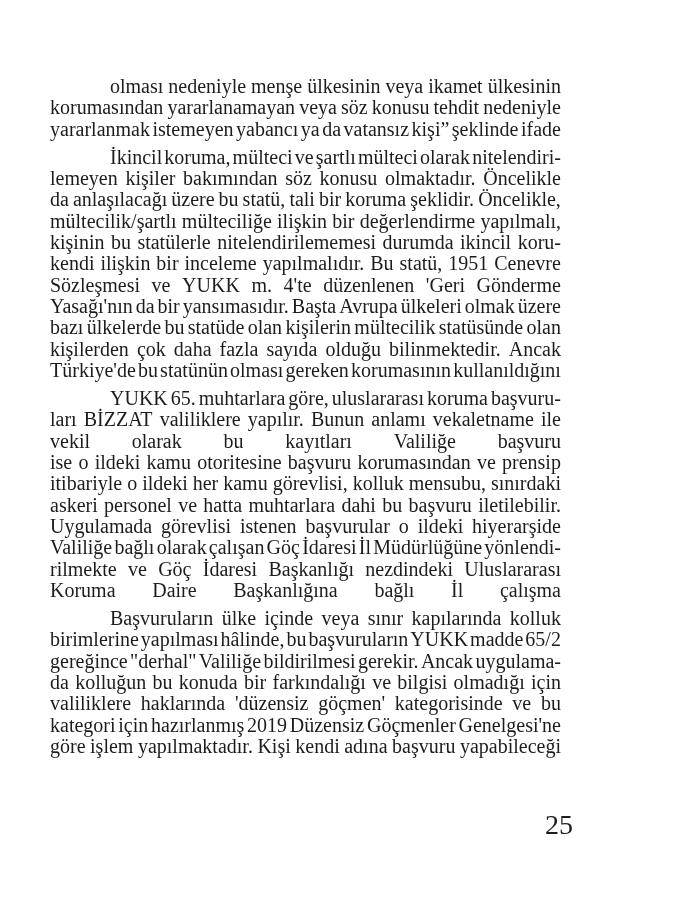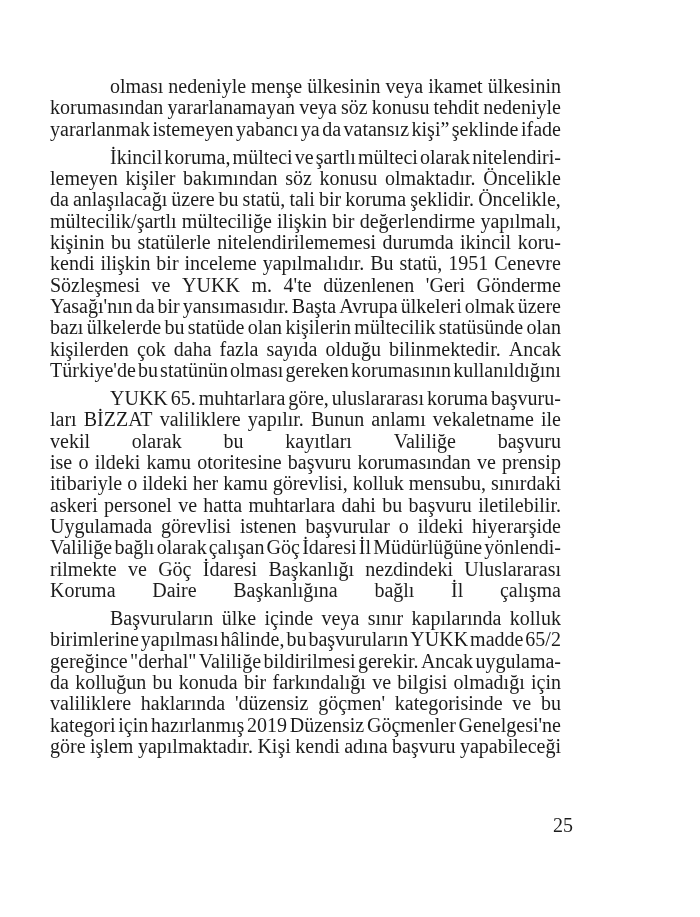--- a/index.html
+++ b/index.html
@@ -35,21 +35,21 @@
     display: flex;
     justify-content: space-between;
   }
   .line.indent { padding-left: 60px; }
   .page-number {
     position: absolute;
     left: 62px;
     top: 812px;
     width: 511px;
     text-align: right;
-    font-size: 20px;
+    font-size: 28px;
     line-height: 26px;
   }
 </style>
 </head>
 <body>
 
 <div class="page">
   <div class="text-block">
       <div class="para">
         <div class="line just indent">

